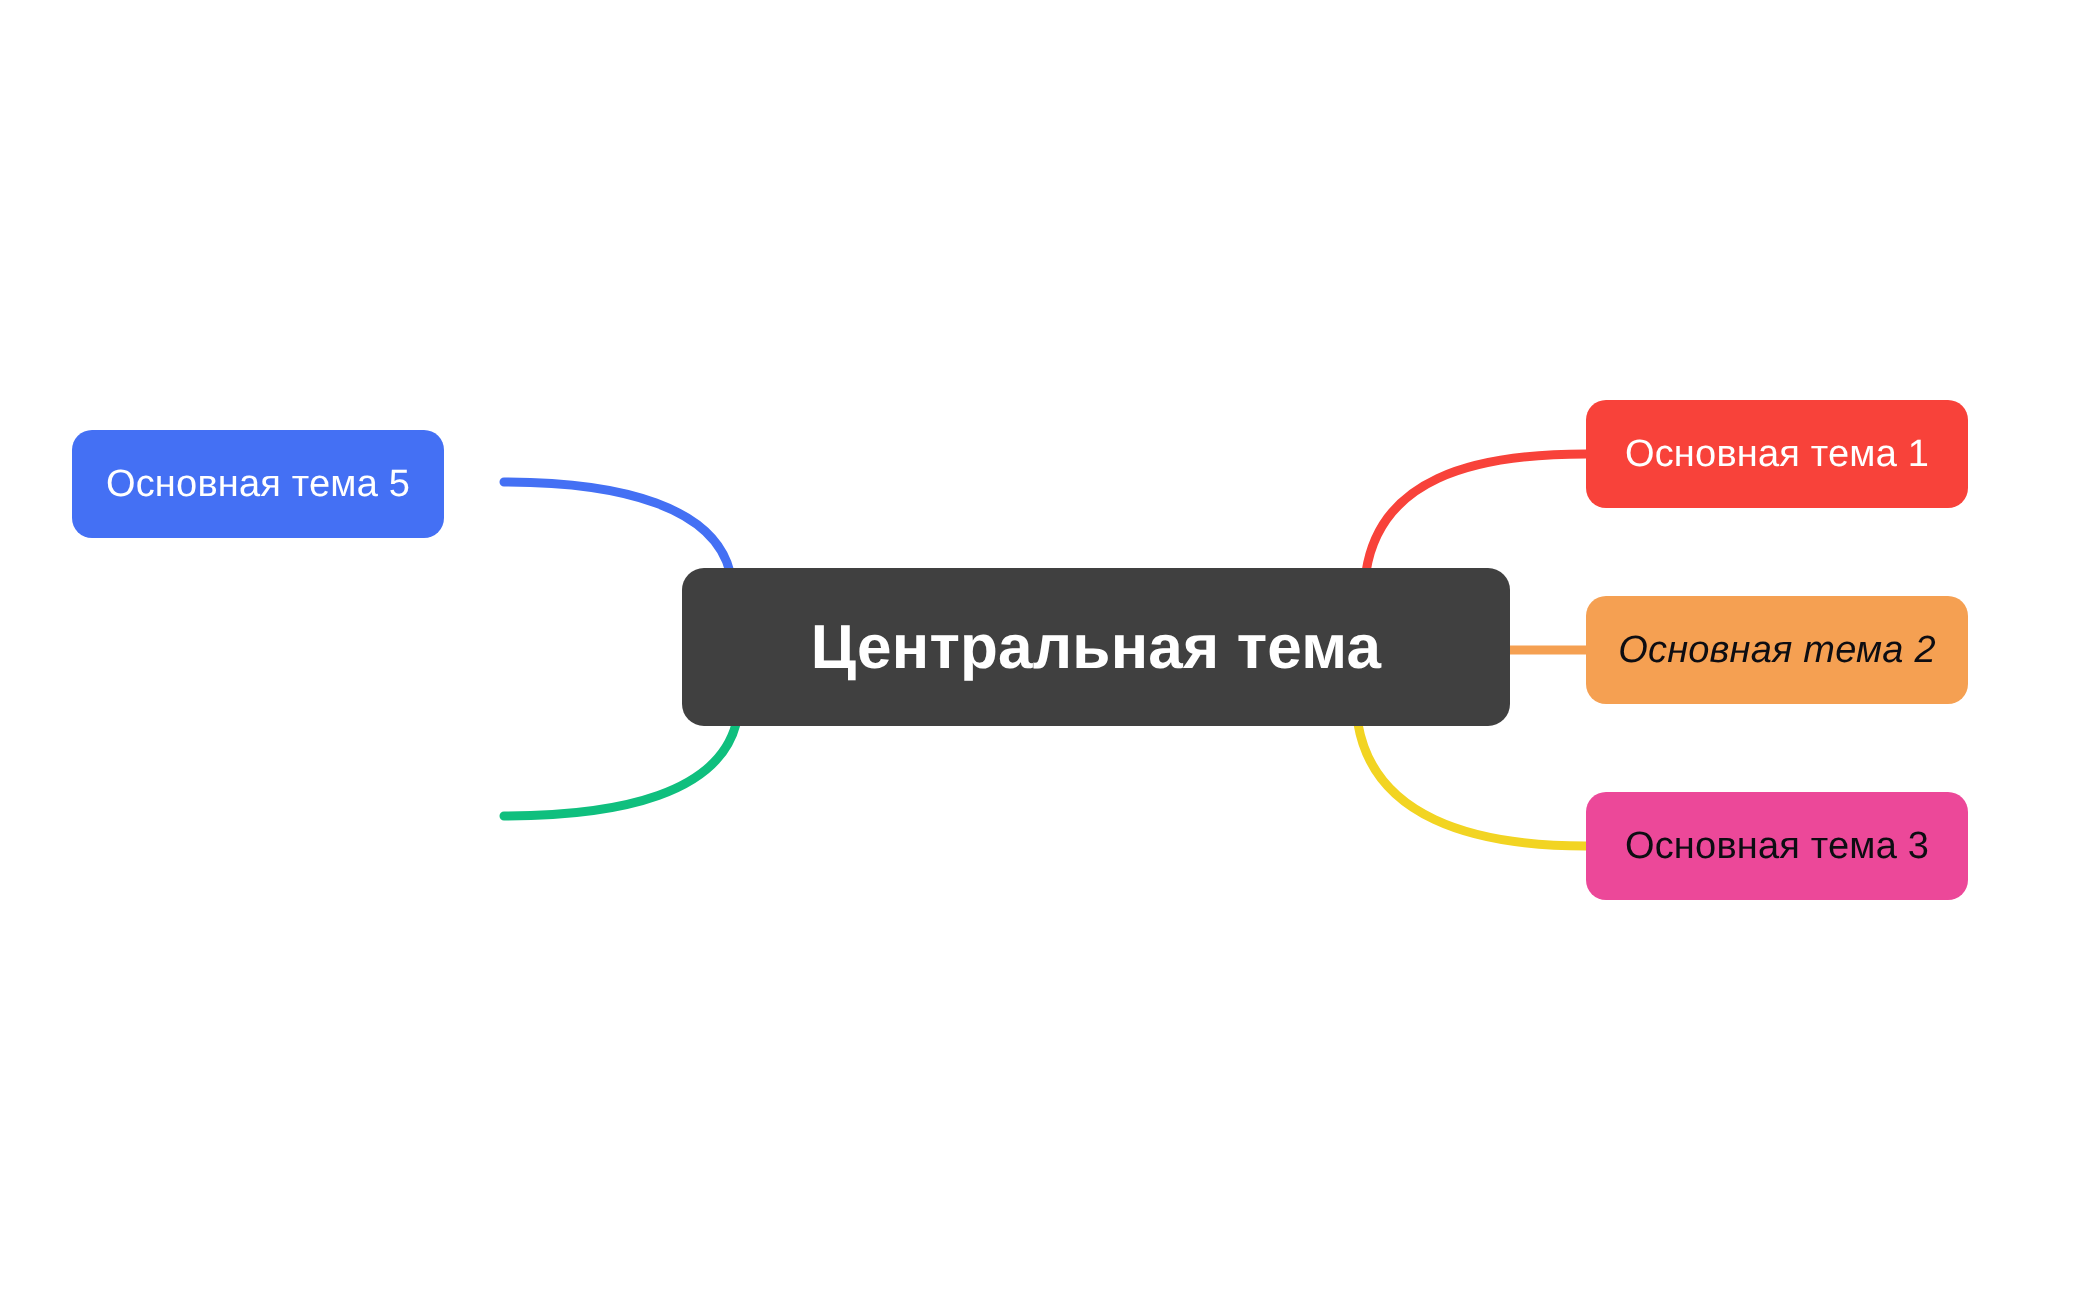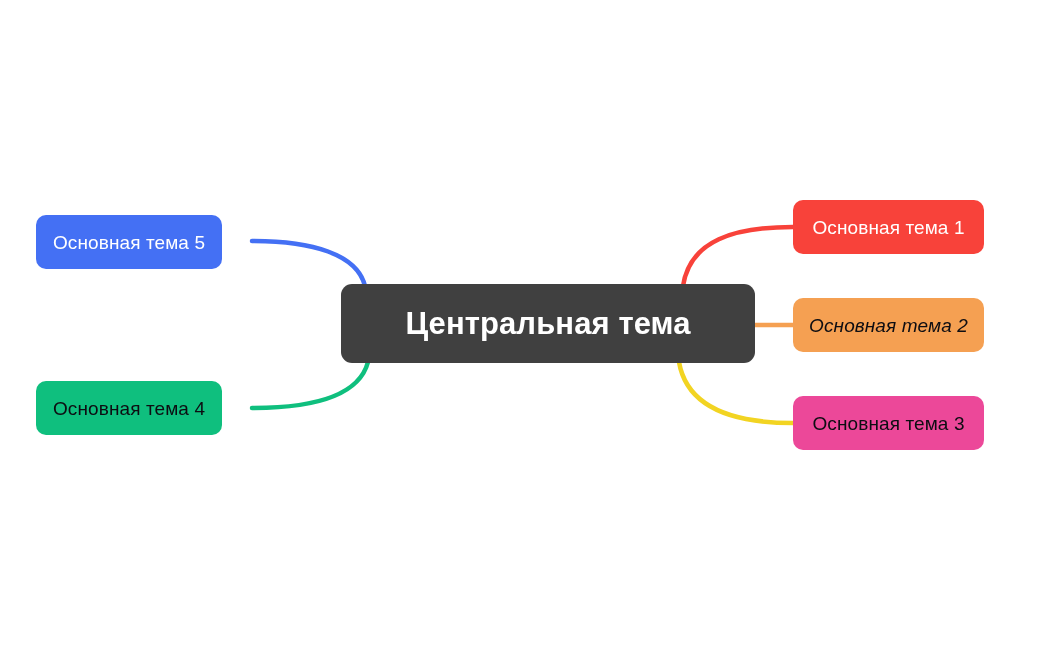--- a/index.html
+++ b/index.html
@@ -101,21 +101,18 @@
   </div>
 
   <div class="node branch-node branch-right" id="node-topic-2">
     <span class="node-label">Основная тема 2</span>
   </div>
 
   <div class="node branch-node branch-right" id="node-topic-3">
     <span class="node-label">Основная тема 3</span>
   </div>
 
-  <div class="node branch-node branch-left" id="node-topic-4">
-    <span class="node-label">Основная тема 4</span>
-  </div>
 
   <div class="node branch-node branch-left" id="node-topic-5">
     <span class="node-label">Основная тема 5</span>
   </div>
 
 </div>
 
 </body></html>

